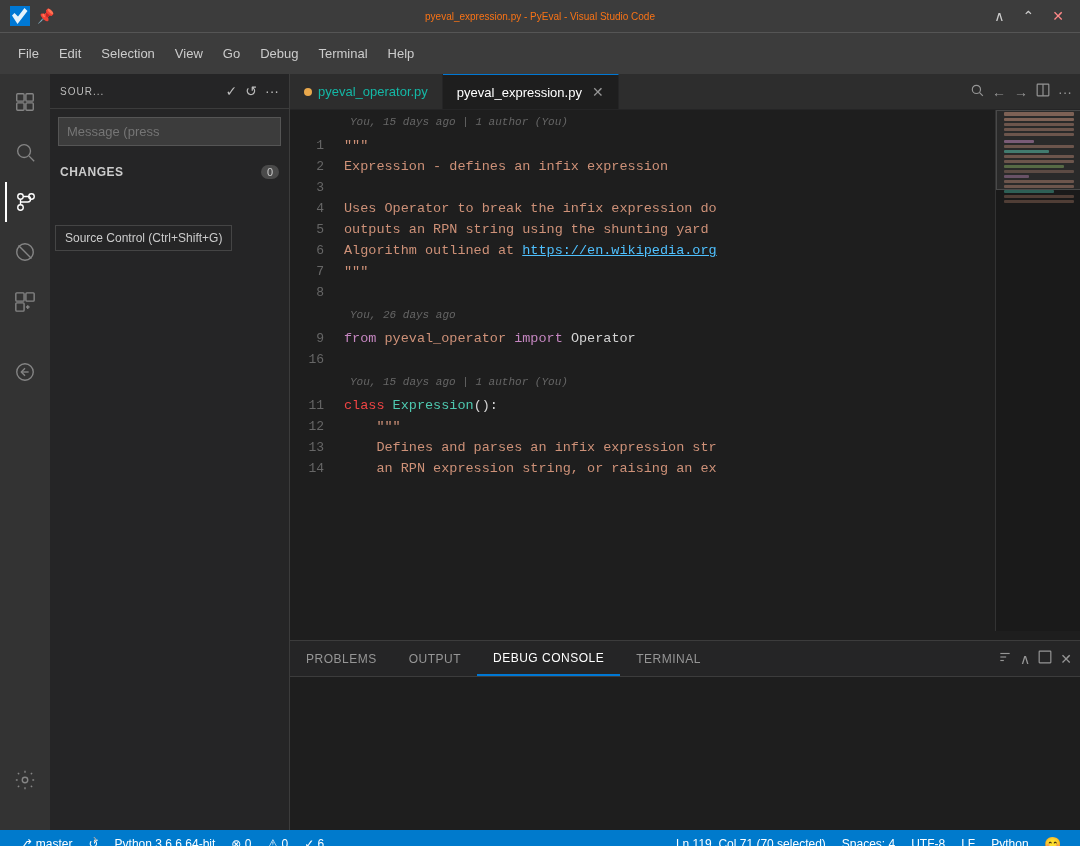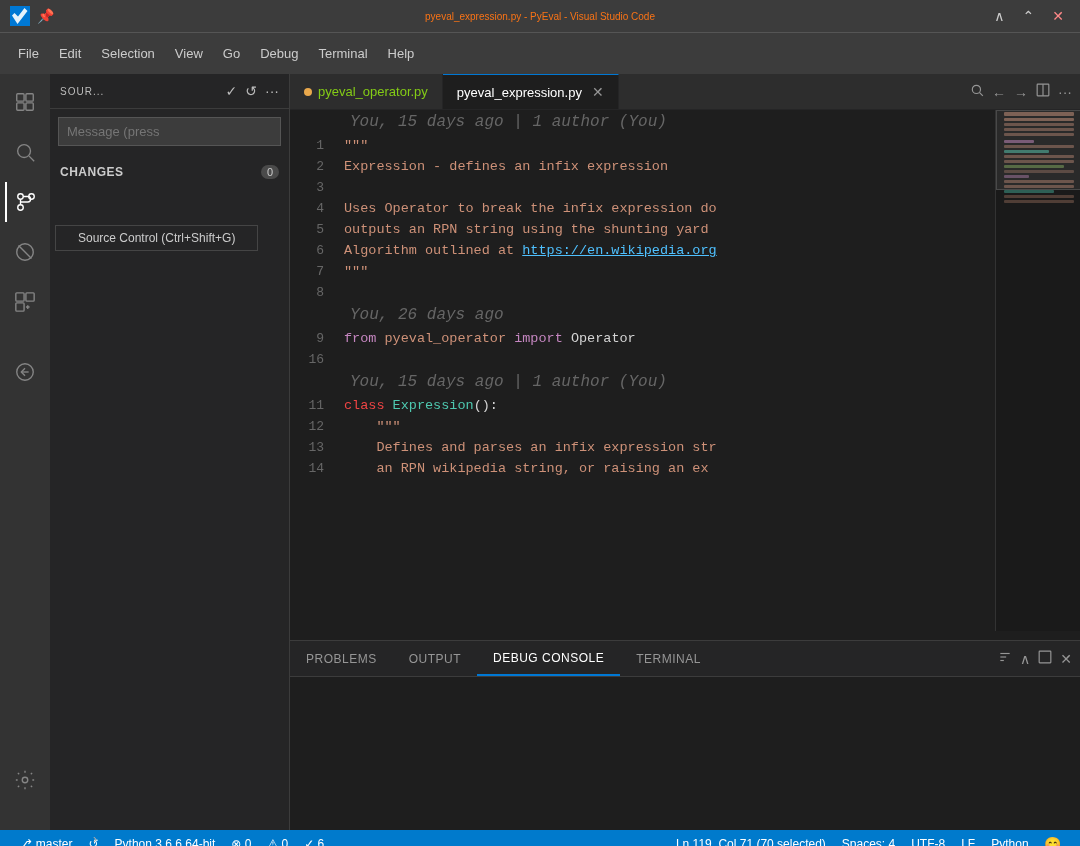--- a/index.html
+++ b/index.html
@@ -121,21 +121,21 @@
       margin-top: auto;
       margin-bottom: 8px;
     }
     #source-control-tooltip {
       position: absolute;
       left: 55px;
       top: 225px;
       background: #252526;
       color: #ccc;
       font-size: 12px;
-      padding: 5px 22px;
+      padding: 5px 9px;
       white-space: nowrap;
       z-index: 100;
       border: 1px solid #454545;
     }
 
     
     #sidebar {
       width: 240px;
       background: #252526;
       display: flex;
@@ -216,21 +216,21 @@
       align-items: stretch;
       border-bottom: 1px solid #252526;
     }
     .editor-tab {
       display: flex;
       align-items: center;
       padding: 0 14px;
       gap: 6px;
       cursor: pointer;
       font-size: 13px;
-      color: #84cc16;
+      color: #14b8a6;
       background: #2d2d2d;
       border-right: 1px solid #252526;
       white-space: nowrap;
     }
     .editor-tab.active {
       background: #1e1e1e;
       color: #fff;
       border-top: 1px solid #0078d4;
     }
     .tab-dot {
@@ -273,21 +273,21 @@
       flex: 1;
       padding: 0;
       overflow: hidden;
     }
     .blame-line {
       display: flex;
       align-items: baseline;
     }
     .blame-info {
       color: #666;
-      font-size: 16px;
+      font-size: 11px;
       padding: 2px 12px 2px 60px;
       font-style: italic;
     }
     .code-line {
       display: flex;
       align-items: baseline;
     }
     .line-number {
       color: #666;
       width: 50px;
@@ -624,21 +624,21 @@
           <div class="code-line">
             <span class="line-number">12</span>
             <span class="line-content"><span class="plain">    </span><span class="string">"""</span></span>
           </div>
           <div class="code-line">
             <span class="line-number">13</span>
             <span class="line-content"><span class="plain">    </span><span class="string">Defines and parses an infix expression str</span></span>
           </div>
           <div class="code-line">
             <span class="line-number">14</span>
-            <span class="line-content"><span class="plain">    </span><span class="string">an RPN wikipedia string, or raising an ex</span></span>
+            <span class="line-content"><span class="plain">    </span><span class="string">an RPN expression string, or raising an ex</span></span>
           </div>
 
         </div>
       </div>
 
       <div id="minimap">
         <div class="minimap-vis">
 
           <div class="minimap-block" style="top:2px; height:4px; background: rgba(206,145,120,0.5);"></div>
           <div class="minimap-block" style="top:8px; height:3px; background: rgba(206,145,120,0.5);"></div>

